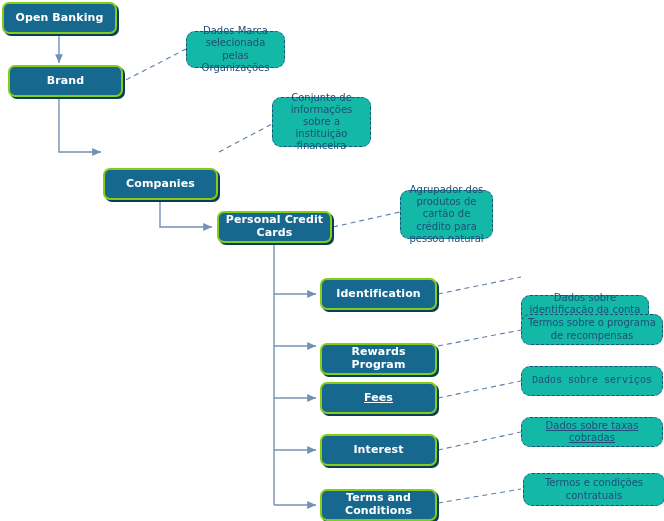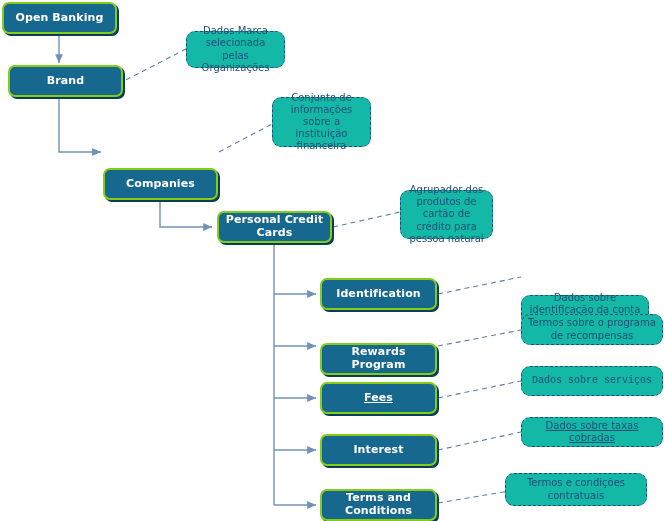--- a/index.html
+++ b/index.html
@@ -131,15 +131,15 @@
   <div class="note" style="left:400px;top:190px; width:93px; height:49px;">Agrupador dos produtos de cartão de crédito para pessoa natural</div>
 
   <div class="note" style="left:521px;top:262px; width:128px; height:31px;margin-top:33px;">Dados sobre identificação da conta de pagamentos</div>
 
   <div class="note" style="left:521px;top:314px; width:142px; height:31px;">Termos sobre o programa de recompensas</div>
 
   <div class="note" style="left:521px;top:366px; width:142px; height:30px;font-family:Liberation Mono, monospace;">Dados sobre serviços</div>
 
   <div class="note" style="left:521px;top:417px; width:142px; height:30px;text-decoration:underline;">Dados sobre taxas cobradas</div>
 
-  <div class="note" style="left:505px;top:473px; width:142px; height:33px;">Termos e condições contratuais</div>
+  <div class="note" style="left:523px;top:473px; width:142px; height:33px;">Termos e condições contratuais</div>
 
 </div>
 
 </body></html>

